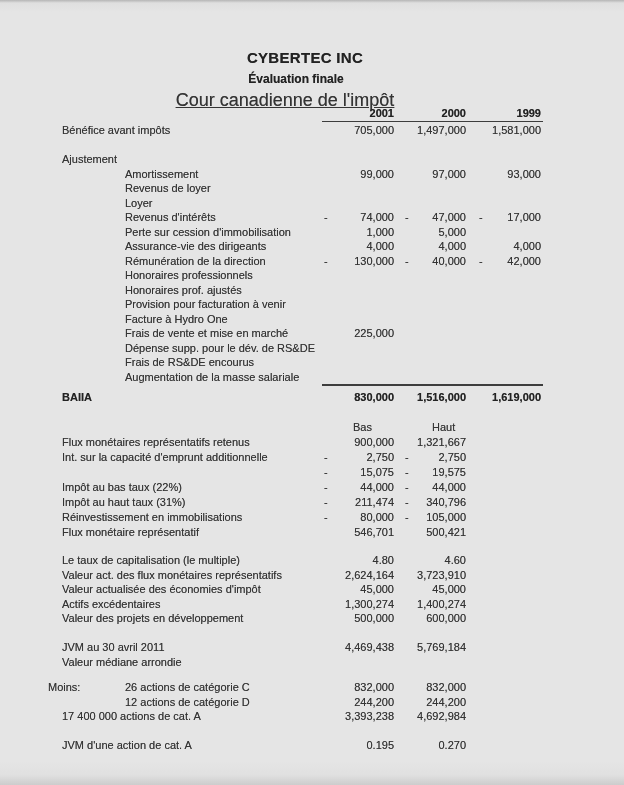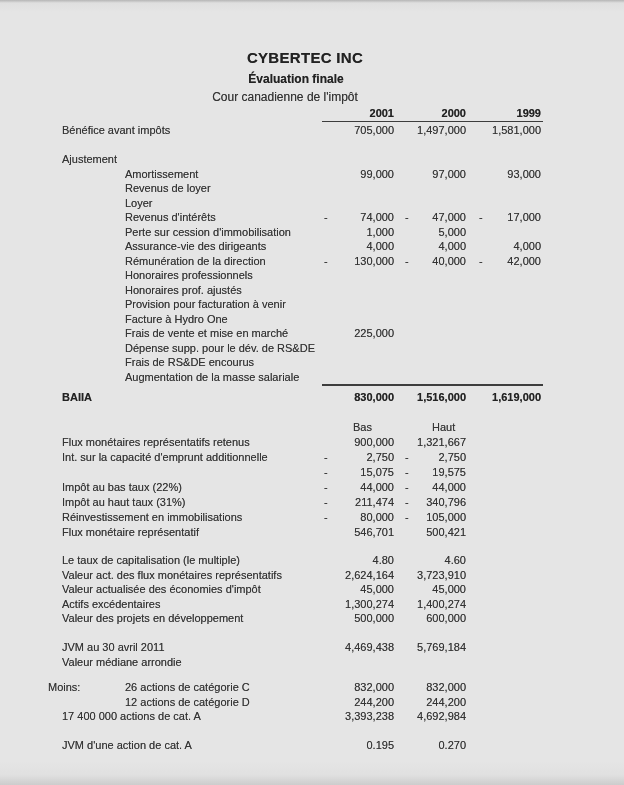--- a/index.html
+++ b/index.html
@@ -16,21 +16,21 @@
   
   .page::before{
     content:"";position:absolute;inset:0;pointer-events:none;
     background:
       linear-gradient(180deg, rgba(110,110,110,.40) 0px, rgba(190,190,190,.15) 3px, rgba(255,255,255,0) 12px),
       linear-gradient(0deg, rgba(140,140,140,.28) 0px, rgba(190,190,190,.12) 10px, rgba(255,255,255,0) 24px);
   }
   .doc-header{position:absolute;top:49px;left:40px;width:512px;text-align:center;}
   .title{font-size:15px;font-weight:bold;letter-spacing:.3px;color:#222;transform:translateX(9px);}
   .subtitle{font-size:12px;font-weight:bold;color:#222;margin-top:6px;}
-  .court{font-size:12px;margin-top:4px;transform:translateX(-11px);}
+  .court{font-size:18px;margin-top:4px;transform:translateX(-11px);text-decoration:underline;}
 
   #sections{position:absolute;left:0;top:106px;width:100%;}
   .sec{position:relative;width:100%;}
   .sec2{margin-top:15.5px;}
   .sec3{margin-top:13px;}
   .sec4{margin-top:11px;}
 
   .row{position:relative;height:14.5px;line-height:14px;width:100%;}
   .sec2 .row{height:15px;line-height:14.5px;}
   .row.total{margin-top:6px;}

